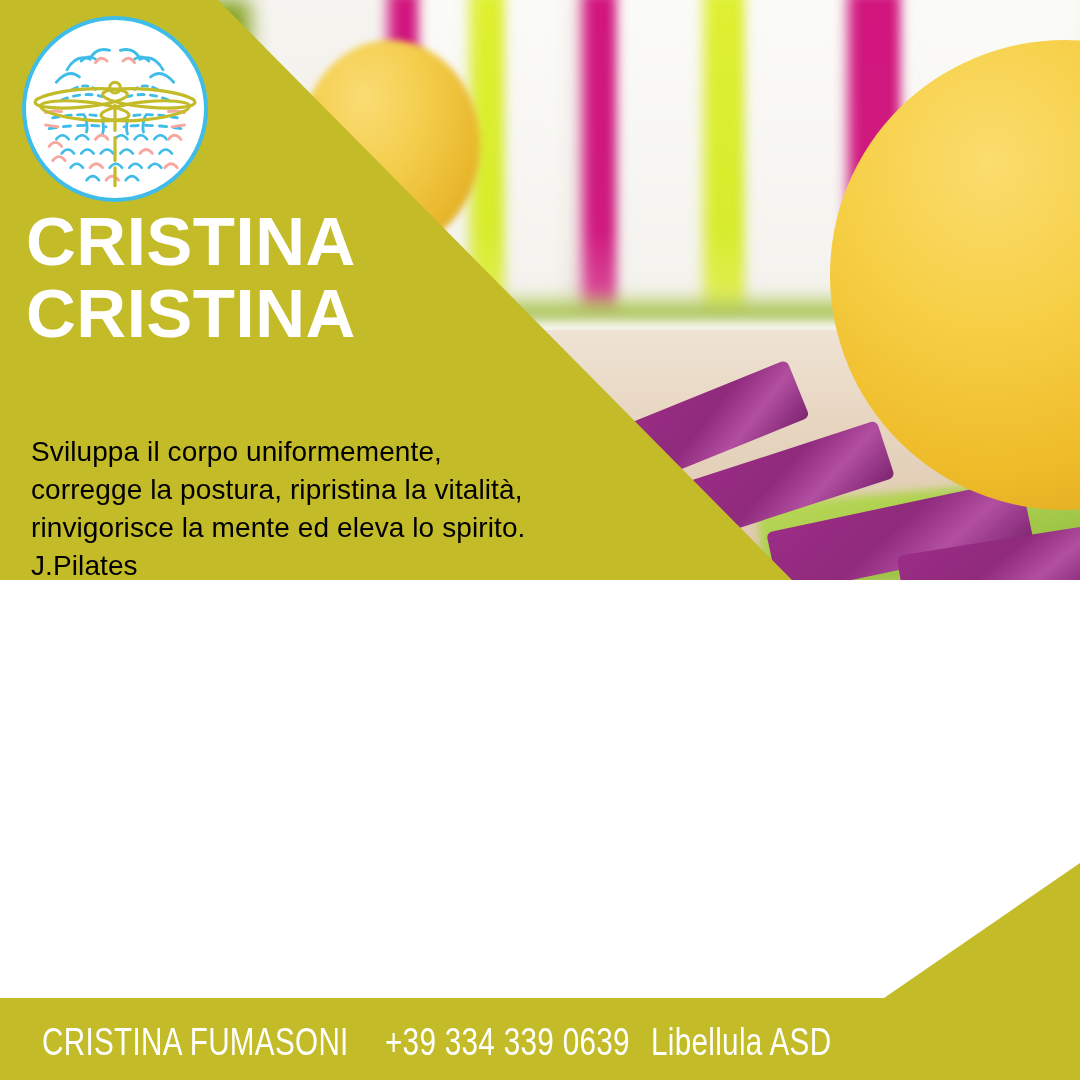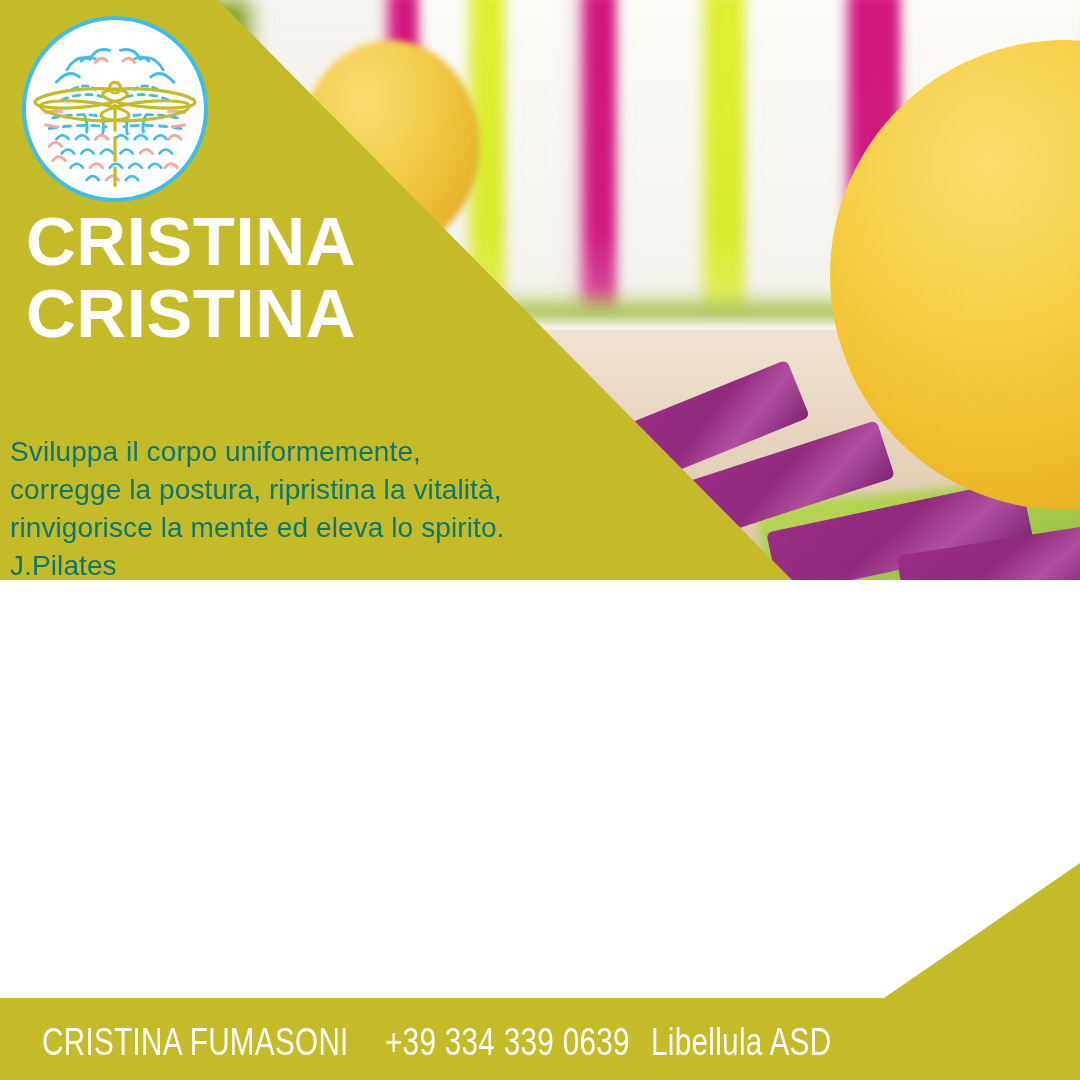--- a/index.html
+++ b/index.html
@@ -91,22 +91,22 @@
     color:#ffffff;
     font-weight:bold;
     font-size:69px;
     line-height:72px;
     letter-spacing:0.5px;
     white-space:nowrap;
   }
   .headline div{margin:0;padding:0;}
 
   .tagline{
-    position:absolute;left:10px;top:433px;
-    color:#0f766e;
+    position:absolute;left:31px;top:433px;
+    color:#000000;
     font-size:28px;
     line-height:38px;
     letter-spacing:0.1px;
   }
   .tagline div{margin:0;padding:0;}
 
   
   .schedule{
     position:absolute;left:0;top:580px;width:1080px;height:418px;
     background:#ffffff;

